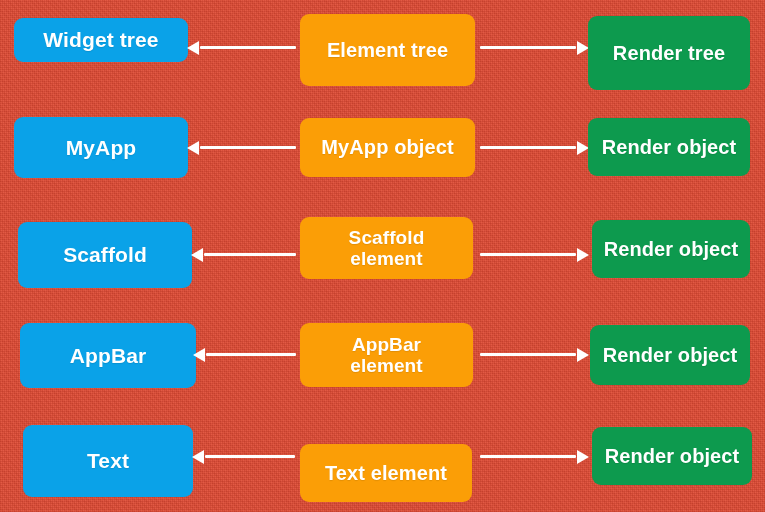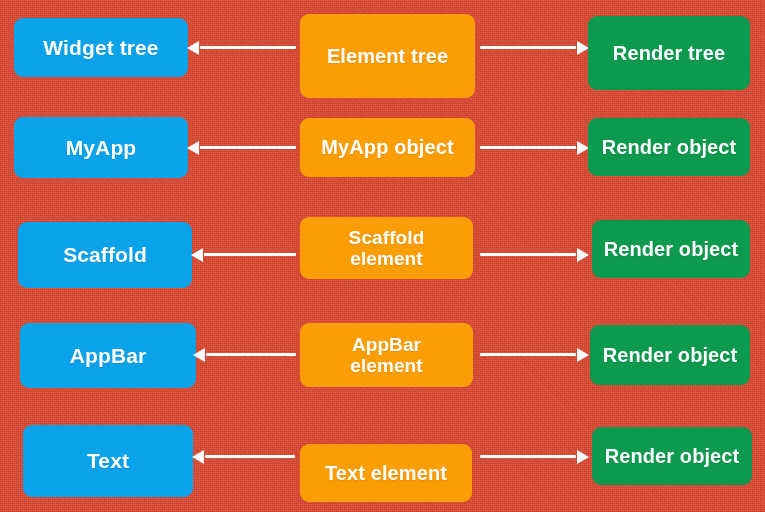--- a/index.html
+++ b/index.html
@@ -84,27 +84,27 @@
     transform: translate(100%, -50%);
     border-left: 12px solid #ffffff;
   }
 </style>
 </head>
 <body>
 
 <div id="diagram">
 
   <div class="row">
-    <div class="node widget" style="left:14px; top:18px; width:174px; height:59px; font-size:21px;">Widget tree</div>
+    <div class="node widget" style="left:14px; top:18px; width:174px; height:44px; font-size:21px;">Widget tree</div>
 
     <div class="arrow left" style="left:200px; top:46px; width:96px;">
       <span class="head"></span>
     </div>
 
-    <div class="node element" style="left:300px; top:14px; width:175px; height:84px; font-size:20px;">Element tree</div>
+    <div class="node element" style="left:300px; top:14px; width:175px; height:72px; font-size:20px;">Element tree</div>
 
     <div class="arrow right" style="left:480px; top:46px; width:96px;">
       <span class="head"></span>
     </div>
 
     <div class="node render" style="left:588px; top:16px; width:162px; height:74px; font-size:20px;">Render tree</div>
   </div>
 
   <div class="row">
     <div class="node widget" style="left:14px; top:117px; width:174px; height:61px; font-size:21px;">MyApp</div>

